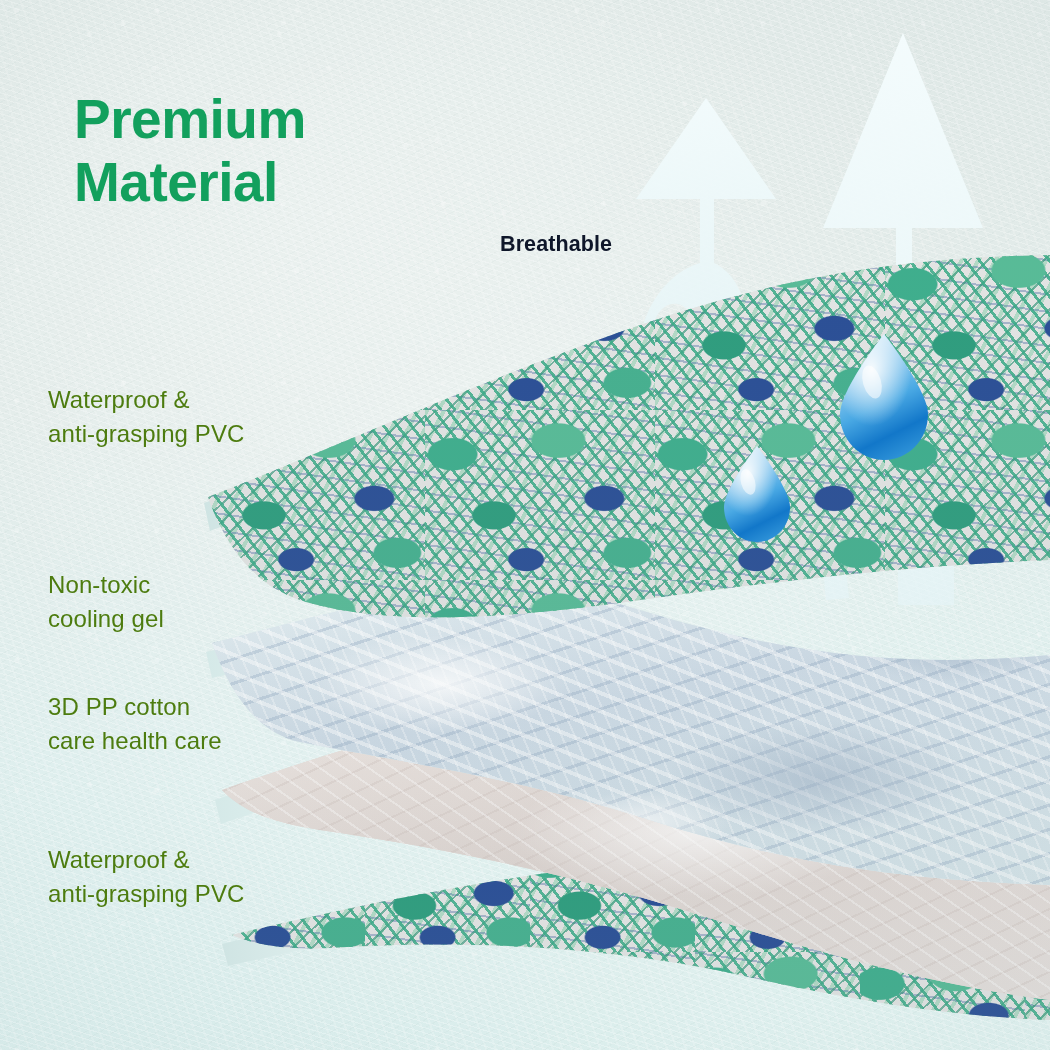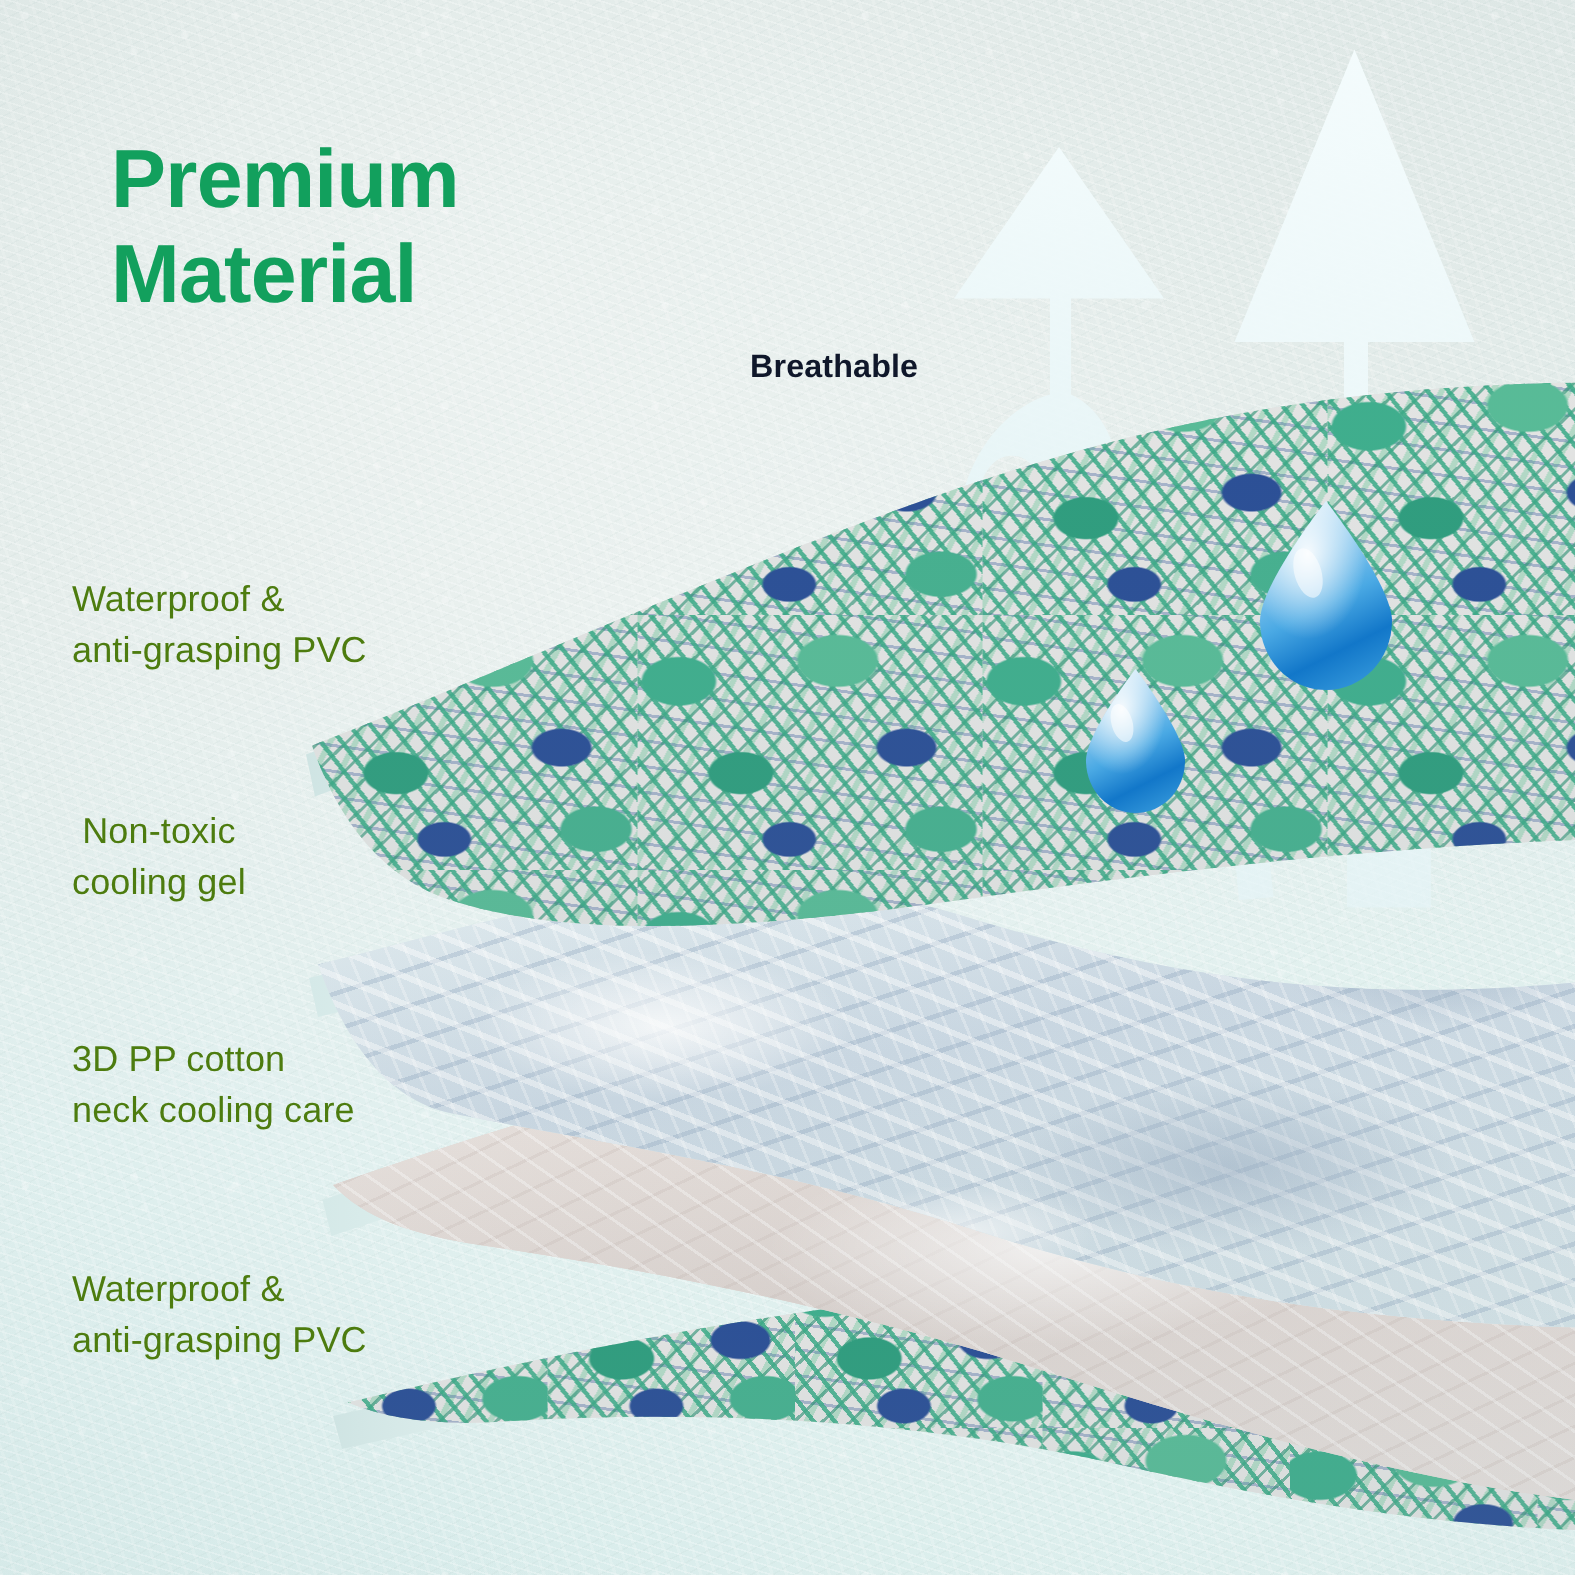--- a/index.html
+++ b/index.html
@@ -380,22 +380,22 @@
   </svg>
 
   <div class="headline">Premium
 Material</div>
 
   <div class="breathable-label">Breathable</div>
 
   <div class="side-label" style="left:48px; top:383px;">Waterproof &amp;
 anti-grasping PVC</div>
 
-  <div class="side-label" style="left:48px; top:538px;text-align:center;">Non-toxic
+  <div class="side-label" style="left:48px; top:568px;">Non-toxic
 cooling gel</div>
 
   <div class="side-label" style="left:48px; top:690px;">3D PP cotton
-neck cooling care</div>
+care health care</div>
 
   <div class="side-label" style="left:48px; top:843px;">Waterproof &amp;
 anti-grasping PVC</div>
 
 </div>
 
 </body></html>

